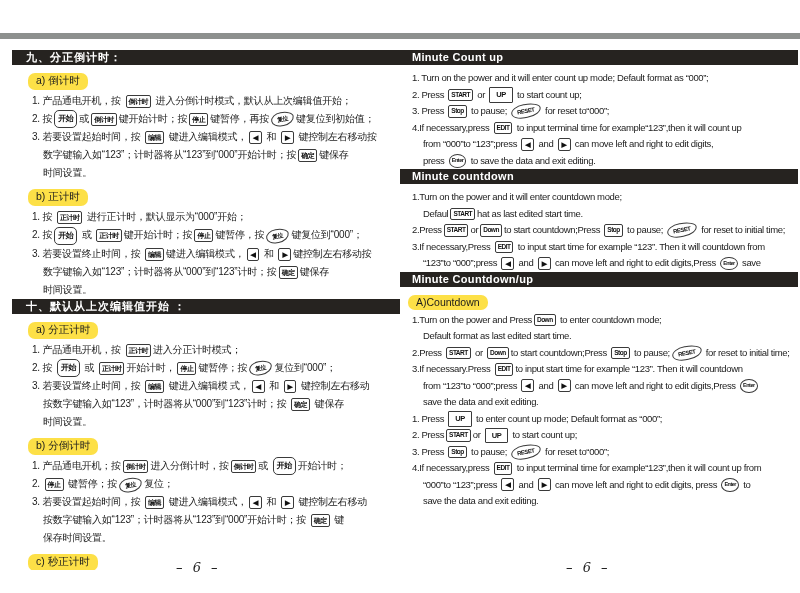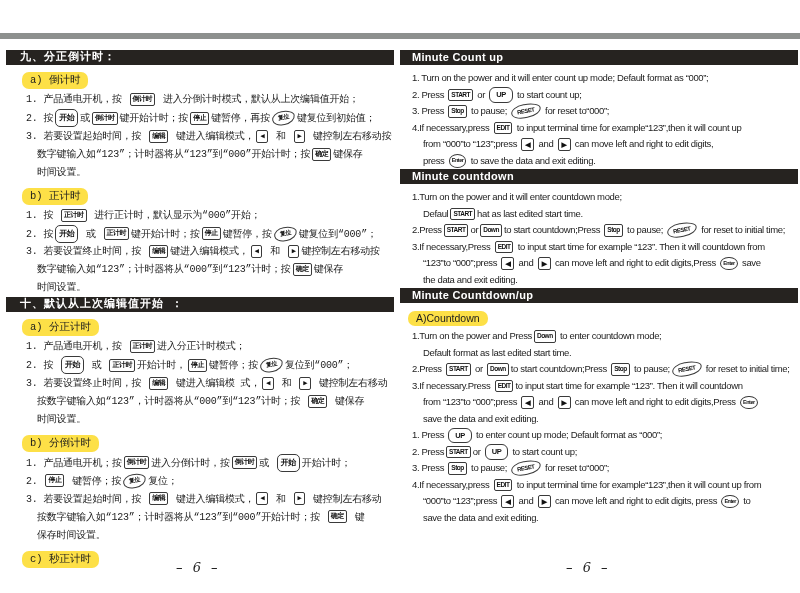--- a/index.html
+++ b/index.html
@@ -3,21 +3,21 @@
 <meta charset="utf-8">
 <style>
   html,body{margin:0;padding:0;}
   body{
     width:800px;height:593px;position:relative;overflow:hidden;
     background:#ffffff;color:#1c1c1c;
     font-family:"Liberation Sans", sans-serif;
   }
   .topbar{position:absolute;left:0;top:33px;width:800px;height:6px;background:#8d908e;}
   .col{position:absolute;top:50px;overflow:hidden;}
-  .col-left{left:6px;width:388px;height:520px;font-family:Liberation Mono, monospace;}
+  .col-left{left:12px;width:388px;height:520px;}
   .col-right{left:400px;width:398px;height:520px;}
   .secbar{
     background:#262320;color:#fff;font-weight:bold;
     height:15px;line-height:15px;font-size:11px;
     padding-left:14px;letter-spacing:1px;margin-bottom:5px;white-space:nowrap;
   }
   .col-right .secbar{letter-spacing:0.3px;padding-left:12px;}
   .blk{padding-left:20px;}
   .col-right .blk{padding-left:12px;}
   .labelrow{margin:4px 0 2px -4px;}
@@ -29,21 +29,21 @@
   .col-right .line{font-size:9.5px;line-height:16.5px;letter-spacing:-0.35px;}
   .line.ind{padding-left:11px;}
   .key{
     display:inline-block;border:1px solid #3a3a3a;background:#fff;color:#111;
     vertical-align:middle;margin:0 2px;line-height:1;position:relative;
     font-weight:bold;text-align:center;
   }
   .key .klabel{letter-spacing:-0.5px;}
   .key.box{font-size:7px;padding:2px 2px;border-radius:2px;}
   .key.en{font-size:6.5px;padding:2px 2px;border-radius:2px;}
-  .key.wide{font-size:7.5px;padding:3px 6px;border-radius:6px;}
+  .key.wide{font-size:7.5px;padding:3px 6px;border-radius:1px;}
   .key.round{font-size:8px;padding:4px 3px;border-radius:5px;}
   .key.blob{
     font-size:6px;padding:3px 5px;
     border-radius:60% 70% 65% 55% / 70% 55% 75% 60%;
     transform:rotate(-10deg);
   }
   .key.oval{font-size:5.5px;padding:3px 2px;border-radius:50%;}
   .key.arrow{font-size:7px;padding:2px 3px;border-radius:2px;}
   .footer{
     position:absolute;top:560px;font-size:13px;font-style:italic;
@@ -100,21 +100,20 @@
       <div class="line ind"><span class="txt">from “000”to “123”;press </span><span class="key arrow"><span class="klabel">◀</span></span><span class="txt"> and </span><span class="key arrow"><span class="klabel">▶</span></span><span class="txt"> can move left and right to edit digits,</span></div>
       <div class="line ind"><span class="txt">press </span><span class="key oval"><span class="klabel">Enter</span></span><span class="txt"> to save the data and exit editing.</span></div>
     </div>
     <div class="secbar">Minute countdown</div>
     <div class="blk">
       <div class="line"><span class="txt">1.Turn on the power and it will enter countdown mode;</span></div>
       <div class="line ind"><span class="txt">Defaul</span><span class="key en"><span class="klabel">START</span></span><span class="txt">hat as last edited start time.</span></div>
       <div class="line"><span class="txt">2.Press</span><span class="key en"><span class="klabel">START</span></span><span class="txt">or</span><span class="key en"><span class="klabel">Down</span></span><span class="txt">to start countdown;Press </span><span class="key en"><span class="klabel">Stop</span></span><span class="txt"> to pause; </span><span class="key blob"><span class="klabel">RESET</span></span><span class="txt"> for reset to initial time;</span></div>
       <div class="line"><span class="txt">3.If necessary,Press </span><span class="key en"><span class="klabel">EDIT</span></span><span class="txt"> to input start time for example “123”. Then it will countdown from</span></div>
       <div class="line ind"><span class="txt">“123”to “000”;press </span><span class="key arrow"><span class="klabel">◀</span></span><span class="txt"> and </span><span class="key arrow"><span class="klabel">▶</span></span><span class="txt"> can move left and right to edit digits,Press </span><span class="key oval"><span class="klabel">Enter</span></span><span class="txt"> save</span></div>
-      <div class="line ind"><span class="txt">the data and exit editing.</span></div>
     </div>
     <div class="secbar">Minute Countdown/up</div>
     <div class="blk">
       <div class="labelrow"><span class="sublabel">A)Countdown</span></div>
       <div class="line"><span class="txt">1.Turn on the power and Press</span><span class="key en"><span class="klabel">Down</span></span><span class="txt"> to enter countdown mode;</span></div>
       <div class="line ind"><span class="txt">Default format as last edited start time.</span></div>
       <div class="line"><span class="txt">2.Press </span><span class="key en"><span class="klabel">START</span></span><span class="txt"> or </span><span class="key en"><span class="klabel">Down</span></span><span class="txt">to start countdown;Press </span><span class="key en"><span class="klabel">Stop</span></span><span class="txt"> to pause;</span><span class="key blob"><span class="klabel">RESET</span></span><span class="txt"> for reset to initial time;</span></div>
       <div class="line"><span class="txt">3.If necessary.Press </span><span class="key en"><span class="klabel">EDIT</span></span><span class="txt">to input start time for example “123”. Then it will countdown</span></div>
       <div class="line ind"><span class="txt">from “123”to “000”;press </span><span class="key arrow"><span class="klabel">◀</span></span><span class="txt"> and </span><span class="key arrow"><span class="klabel">▶</span></span><span class="txt"> can move left and right to edit digits,Press </span><span class="key oval"><span class="klabel">Enter</span></span></div>
       <div class="line ind"><span class="txt">save the data and exit editing.</span></div>

